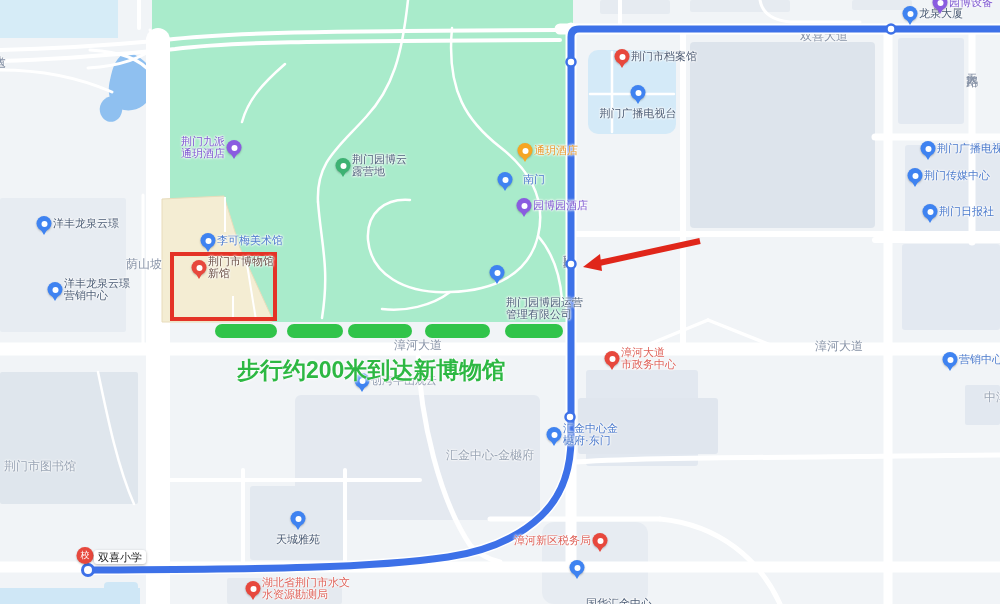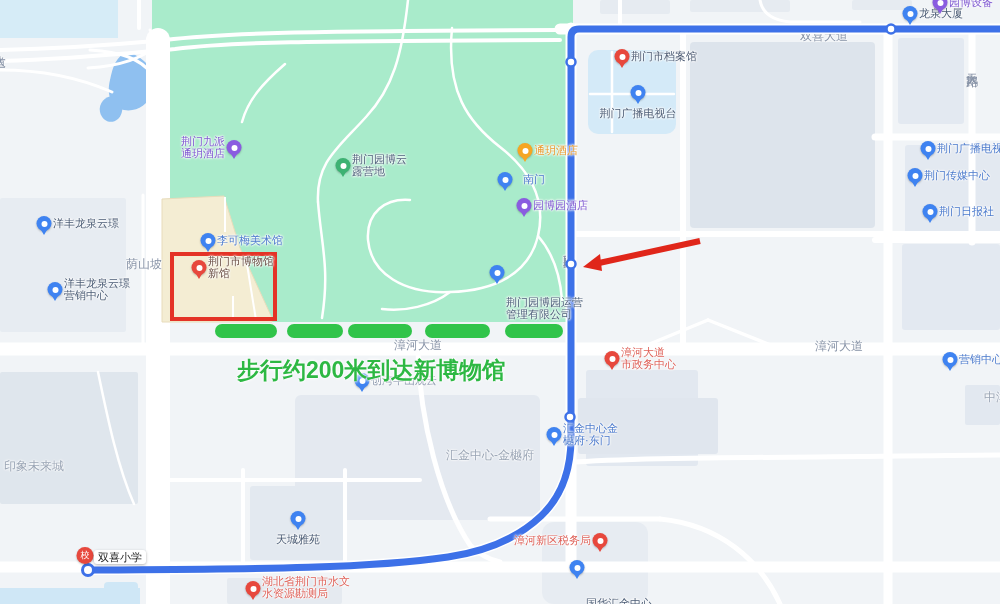--- a/index.html
+++ b/index.html
@@ -130,21 +130,21 @@
   </svg>
 
   <div class="layer" id="road-label-layer">
       <div class="road-label" style="left: 800px; top: 31px;">双喜大道</div>
       <div class="road-label vertical" style="left: 966px; top: 64px;">天鹅路</div>
       <div class="road-label" style="left: 394px; top: 340px;">漳河大道</div>
       <div class="road-label" style="left: 815px; top: 341px;">漳河大道</div>
       <div class="road-label" style="left: 126px; top: 259px;">荫山坡</div>
       <div class="road-label vertical" style="left: 563px; top: 245px;">惠民路</div>
       <div class="road-label" style="left: 446px; top: 450px; color: rgb(154, 165, 181);">汇金中心-金樾府</div>
-      <div class="road-label" style="left: 4px; top: 461px; color: rgb(154, 165, 181);">印象未来城</div>
+      <div class="road-label" style="left: 4px; top: 461px; color: rgb(154, 165, 181);">荆门市图书馆</div>
       <div class="road-label" style="left: 984px; top: 392px; color: rgb(154, 165, 181);">中津</div>
       <div class="road-label vertical" style="left: -6px; top: 46px;">大道</div>
     </div>
 
   <svg width="1000" height="604" viewBox="0 0 1000 604">
     <path id="route-casing" d="M1000,29 H579 Q571,29 571,37 V438 C571,472 560,498 541,516 C519,537 488,551 448,557 C360,570 220,569 92,570" fill="none" stroke="#ffffff" stroke-width="10"></path>
     <path id="route-line" d="M1000,29 H579 Q571,29 571,37 V438 C571,472 560,498 541,516 C519,537 488,551 448,557 C360,570 220,569 92,570" fill="none" stroke="#3d71e8" stroke-width="7" stroke-linejoin="round"></path>
     <g fill="#ffffff" stroke="#3d71e8" stroke-width="2.5">
       <circle cx="891" cy="29" r="4.5"></circle>
       <circle cx="571" cy="62" r="4.5"></circle>
@@ -274,21 +274,21 @@
         <div class="poi-label" style="color: rgb(74, 121, 204); left: 9px; top: -24.5px;">汇金中心金<br>樾府·东门</div>
       </div>
       <div class="poi" style="left: 298px; top: 530px;">
         <div class="pin pin-blue" style="pointer-events: auto;"></div>
         <div class="tail tail-blue"></div>
         <div class="poi-label" style="color: rgb(74, 91, 116); left: 0px; top: 3px; transform: translateX(-50%); text-align: left;">天城雅苑</div>
       </div>
       <div class="poi" style="left: 253px; top: 600px;">
         <div class="pin pin-red" style="pointer-events: auto;"></div>
         <div class="tail tail-red"></div>
-        <div class="poi-label" style="color: rgb(223, 97, 88); left: 9px; top: -24.5px; font-family: Liberation Mono, monospace;">湖北省荆门市水文<br>水资源勘测局</div>
+        <div class="poi-label" style="color: rgb(223, 97, 88); left: 9px; top: -24.5px;">湖北省荆门市水文<br>水资源勘测局</div>
       </div>
       <div class="poi" style="left: 600px; top: 552px;">
         <div class="pin pin-red" style="pointer-events: auto;"></div>
         <div class="tail tail-red"></div>
         <div class="poi-label" style="color: rgb(223, 97, 88); right: 9px; top: -18.25px; text-align: right;">漳河新区税务局</div>
       </div>
       <div class="poi" style="left: 577px; top: 579px;">
         <div class="pin pin-blue" style="pointer-events: auto;"></div>
         <div class="tail tail-blue"></div>
         <div class="poi-label" style="color: rgb(74, 91, 116); left: 9px; top: -18.25px; margin-top: 36px;">国华汇金中心</div>

